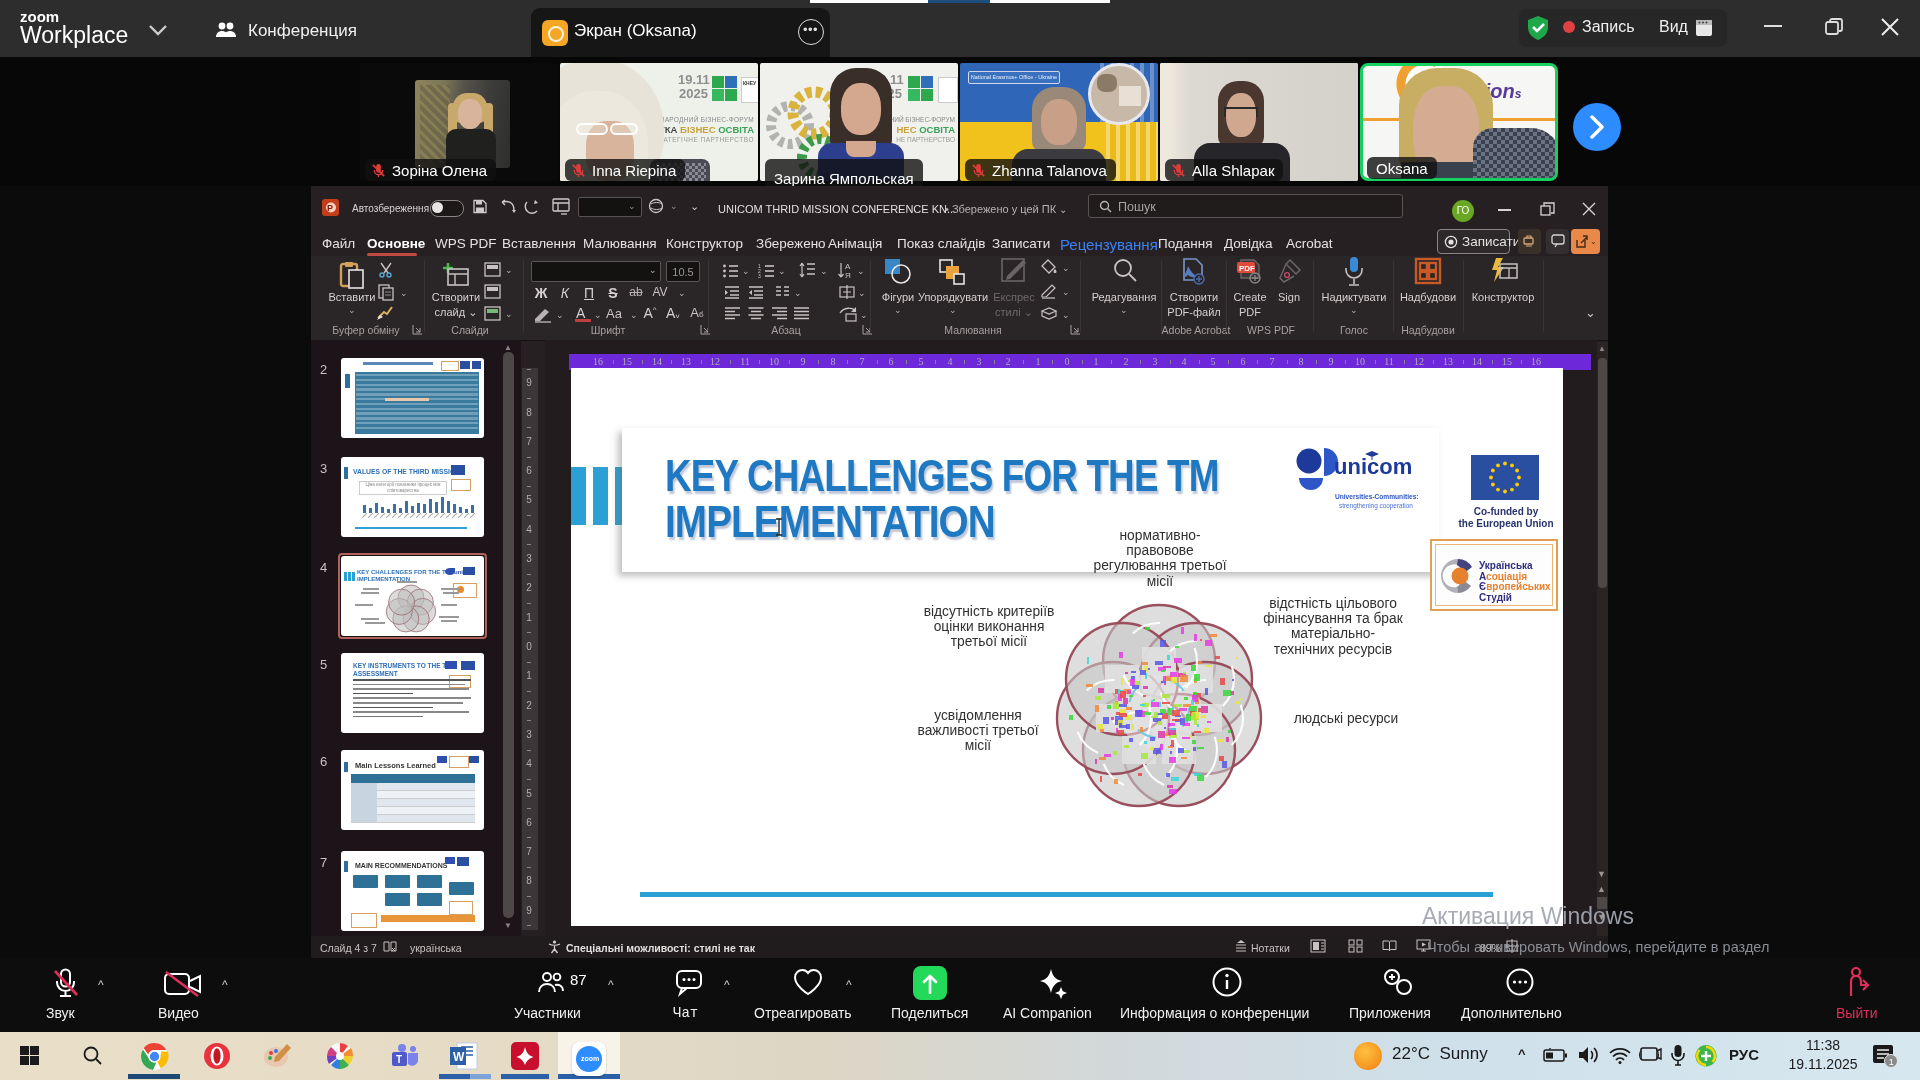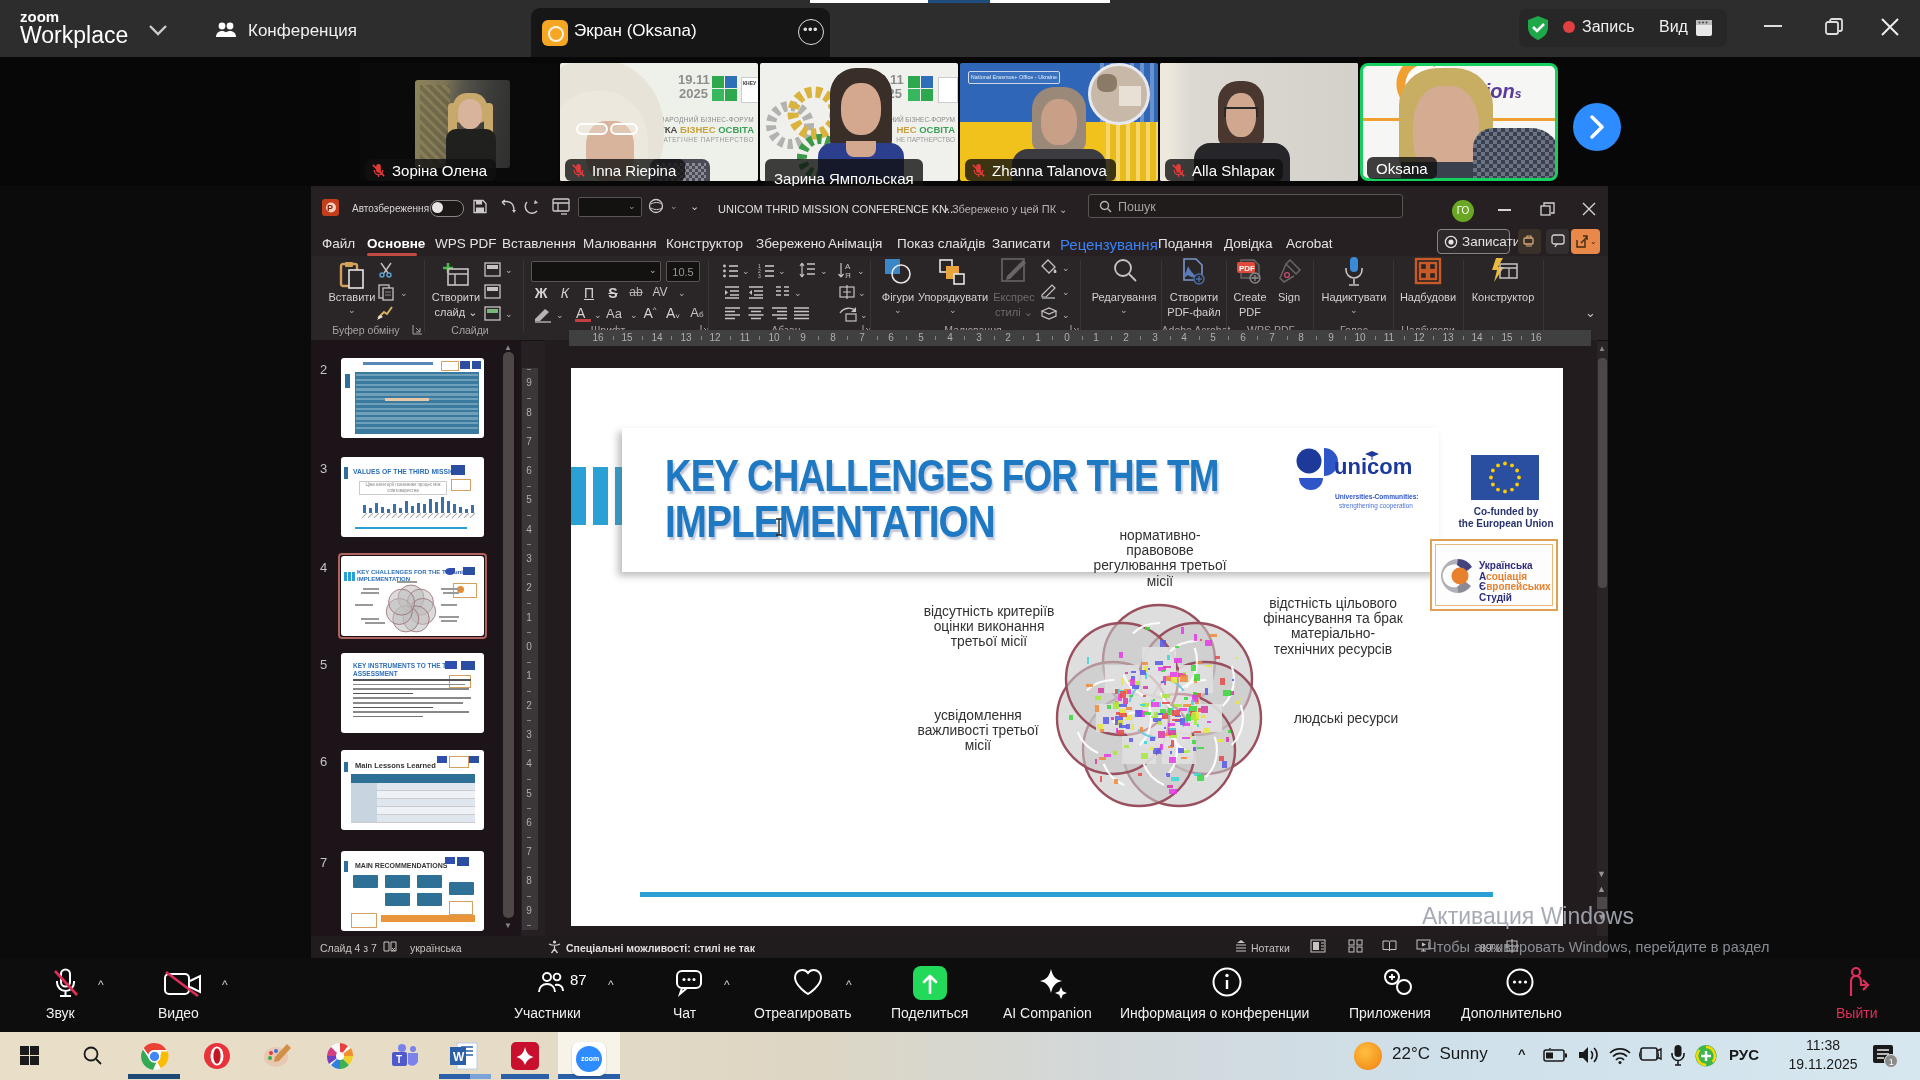--- a/index.html
+++ b/index.html
@@ -531,21 +531,21 @@
 <svg class="a" style="left:1488px;top:257px" width="30" height="28" viewBox="0 0 30 28">
     <path d="M8 1l-4 12h5l-3 12 10-15h-6l5-9z" fill="#e8b93d"></path>
     <rect x="12" y="7" width="17" height="14" stroke="#c8c2c2" fill="none" stroke-width="1.5"></rect>
     <path d="M12 11h17M21 11v10" stroke="#c8c2c2" stroke-width="1.3"></path>
   </svg>
 <div class="a" style="left:1443.0px;top:291px;width:120px;text-align:center;color:#d6d0d0;font-size:11px;font-weight:400;white-space:nowrap;">Конструктор</div>
 <div class="a" style="left:1543px;top:260px;width:1px;height:72px;background:#3a3435;"></div>
 <div class="a" style="left:1585px;top:305px;color:#c8c2c2;font-size:13px;">⌄</div>
 
 <div class="a" style="left:545px;top:340px;width:1052px;height:618px;background:#231c1e;"></div>
-<div class="a" style="left:569px;top:330px;width:1022px;height:16px;background:#404040;">
+<div class="a" style="left:569px;top:354px;width:1022px;height:16px;background:#6d28d9;font-family:Liberation Serif, serif;">
     <div class="a" style="left:21px;top:2px;width:16px;text-align:center;color:#b3adad;font-size:10px;">16</div>
     <div class="a" style="left:50px;top:2px;width:16px;text-align:center;color:#b3adad;font-size:10px;">15</div>
     <div class="a" style="left:80px;top:2px;width:16px;text-align:center;color:#b3adad;font-size:10px;">14</div>
     <div class="a" style="left:109px;top:2px;width:16px;text-align:center;color:#b3adad;font-size:10px;">13</div>
     <div class="a" style="left:138px;top:2px;width:16px;text-align:center;color:#b3adad;font-size:10px;">12</div>
     <div class="a" style="left:168px;top:2px;width:16px;text-align:center;color:#b3adad;font-size:10px;">11</div>
     <div class="a" style="left:197px;top:2px;width:16px;text-align:center;color:#b3adad;font-size:10px;">10</div>
     <div class="a" style="left:226px;top:2px;width:16px;text-align:center;color:#b3adad;font-size:10px;">9</div>
     <div class="a" style="left:256px;top:2px;width:16px;text-align:center;color:#b3adad;font-size:10px;">8</div>
     <div class="a" style="left:285px;top:2px;width:16px;text-align:center;color:#b3adad;font-size:10px;">7</div>
@@ -1150,21 +1150,21 @@
 <svg class="a" style="left:672px;top:968px" width="32" height="30" viewBox="0 0 32 30">
     <rect x="5" y="3" width="24" height="17" rx="5" stroke="#fff" stroke-width="2" fill="none"></rect>
     <path d="M10 20l-2 6 7-6" stroke="#fff" stroke-width="2" fill="none"></path>
     <g fill="#fff">
       <circle cx="12" cy="11.5" r="1.5"></circle>
       <circle cx="17" cy="11.5" r="1.5"></circle>
       <circle cx="22" cy="11.5" r="1.5"></circle>
     </g>
   </svg>
 <div class="a" style="left:724px;top:978px;color:#ccc;font-size:12px;">^</div>
-<div class="a" style="left:673px;top:1005px;color:#f0f0f0;font-size:14px;">Чат</div>
+<div class="a" style="left:673px;top:1005px;color:#f0f0f0;font-size:14px;font-family:Liberation Mono, monospace;">Чат</div>
 <svg class="a" style="left:792px;top:967px" width="32" height="30" viewBox="0 0 32 30">
     <path d="M16 27S3 19 3 10.5C3 5.8 6.6 3 10.4 3c2.4 0 4.4 1.2 5.6 3 1.2-1.8 3.2-3 5.6-3C25.4 3 29 5.8 29 10.5 29 19 16 27 16 27z" stroke="#fff" stroke-width="2" fill="none"></path>
   </svg>
 <div class="a" style="left:846px;top:978px;color:#ccc;font-size:12px;">^</div>
 <div class="a" style="left:754px;top:1005px;color:#f0f0f0;font-size:14px;">Отреагировать</div>
 <div class="a" style="left:913px;top:966px;width:34px;height:34px;background:#23d959;border-radius:8px;"></div>
 <svg class="a" style="left:921px;top:972px" width="18" height="22" viewBox="0 0 18 22">
     <path d="M9 21V6M9 4L3 10M9 4l6 6" stroke="#fff" stroke-width="2.6" fill="none" stroke-linecap="round"></path>
   </svg>
 <div class="a" style="left:891px;top:1005px;color:#f0f0f0;font-size:14px;">Поделиться</div>

